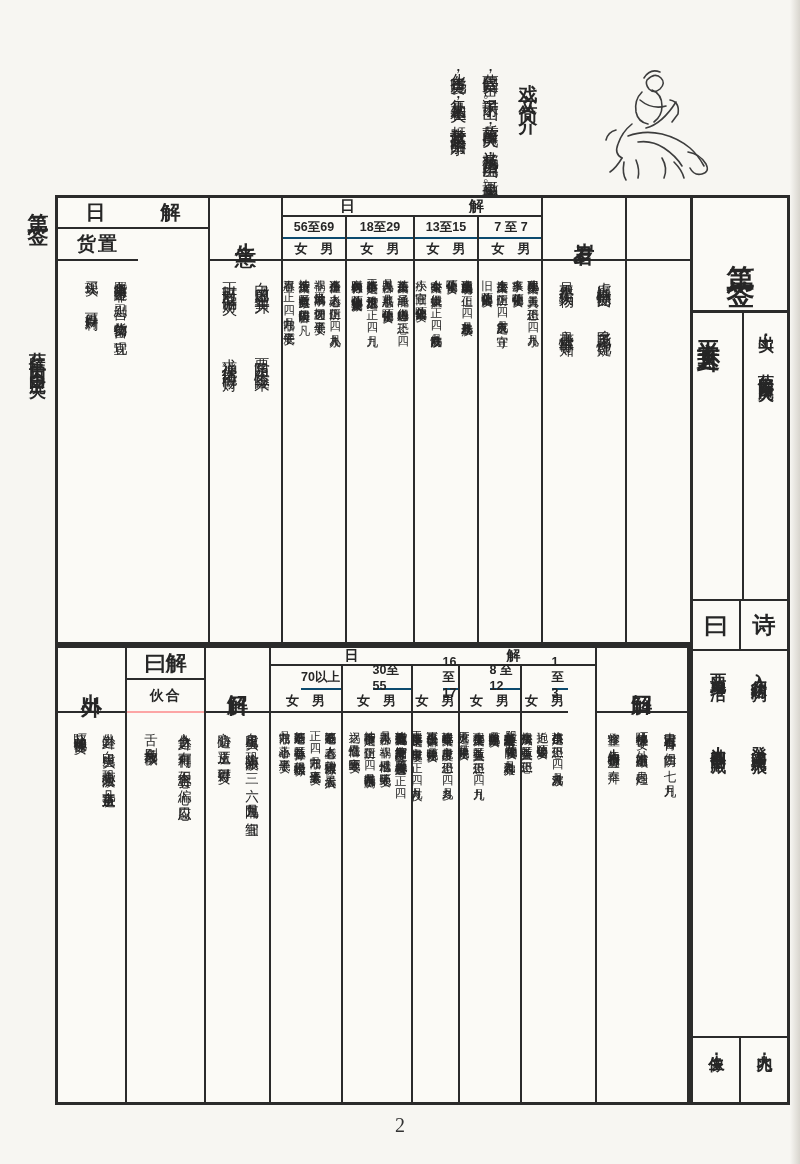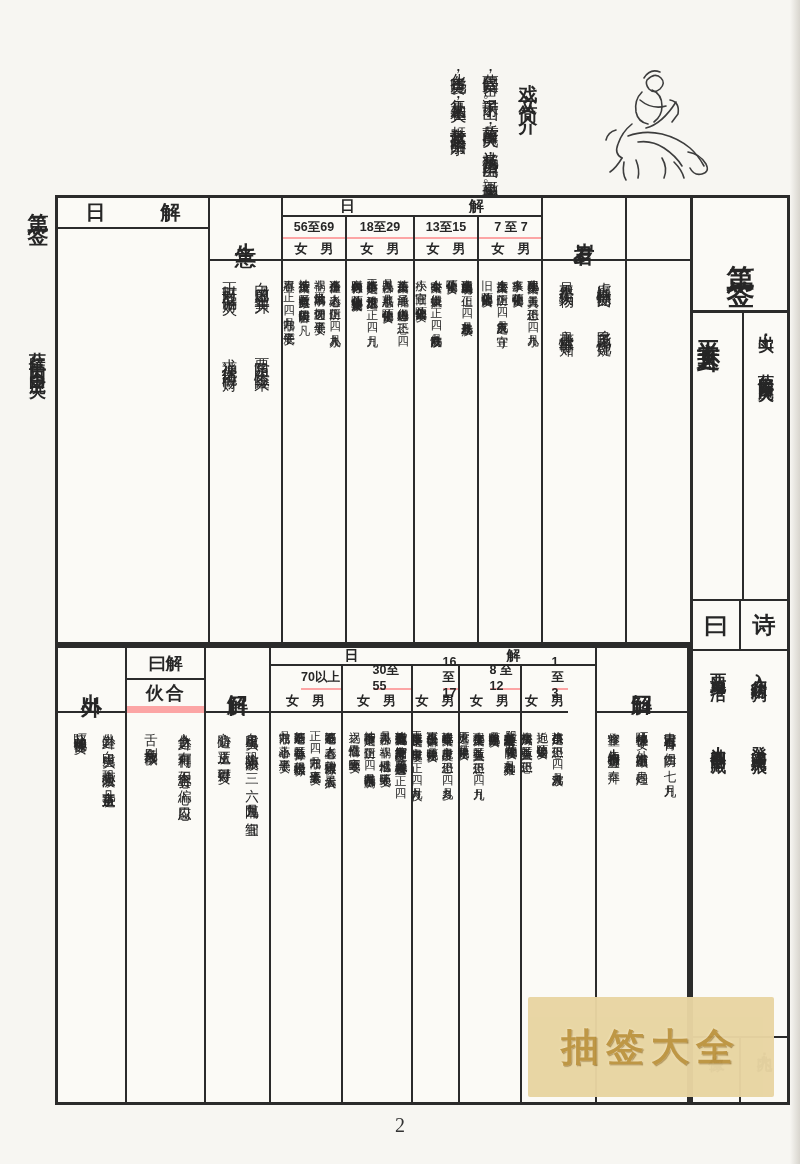--- a/index.html
+++ b/index.html
@@ -28,32 +28,32 @@
   .t *{box-sizing:border-box;}
   .col{display:flex;flex-direction:column;border-left:2px solid #2b2b2b;}
   .col:first-child,.grp-cols .col:first-child{border-left:none;}
   .grp{display:flex;flex-direction:column;border-left:2px solid #2b2b2b;}
   .grp:first-child{border-left:none;}
   .grp-cols{display:flex;flex:1;min-height:0;}
   .hspan{display:flex;justify-content:space-around;align-items:center;
         border-bottom:2px solid #2b2b2b;font-weight:700;}
   .hspan.h1a{height:31px;font-size:20px;}
   .hspan.thin{height:19px;font-size:15px;}
-  .hspan.h2a{height:32px;font-size:17px;}
+  .hspan.h2a{height:32px;font-size:21px;}
   .hspan.thin2{height:18px;font-size:14px;}
   .h2{height:32px;display:flex;align-items:center;justify-content:center;
         border-bottom:2px solid #2b2b2b;font-size:19px;font-weight:700;letter-spacing:2px;}
   .h2b{height:33px;display:flex;align-items:center;justify-content:center;
-        border-bottom:7px solid #fca5a5;font-size:18px;font-weight:700;letter-spacing:2px;}
+        border-bottom:2px solid #fca5a5;font-size:14px;font-weight:700;letter-spacing:2px;}
   .hfull{height:63px;display:flex;align-items:center;justify-content:center;
         border-bottom:2px solid #2b2b2b;font-size:21px;font-weight:700;}
   .hfull2{height:65px;}
   .hfull .vtext,.hfull2 .vtext{letter-spacing:3px;}
   .hr{height:22px;display:flex;align-items:center;justify-content:center;
-        border-bottom:2px solid #fca5a5;font-size:12.5px;font-weight:700;
+        border-bottom:2px solid #0c4a6e;font-size:12.5px;font-weight:700;
         font-family:"Liberation Sans","DejaVu Sans",sans-serif;}
   .hr2{height:24px;margin-left:30px;}
   .hg{height:22px;display:flex;align-items:center;justify-content:center;
         border-bottom:2px solid #2b2b2b;font-size:13px;font-weight:700;}
   .hg2{height:23px;}
   .body{flex:1;min-height:0;padding:9px 3px 5px;}
   .sz14{font-size:13.5px;line-height:2.15;letter-spacing:1px;}
   .szshop{font-size:15.5px;line-height:2.1;letter-spacing:3px;}
   .sz12{font-size:11.6px;line-height:1.32;letter-spacing:.5px;}
   .szsui{font-size:15px;line-height:2.5;letter-spacing:2px;}
@@ -129,20 +129,25 @@
   <div class="side-sub vtext">薛仁贵困白虎关</div>
 
   <div class="t t1">
 
     <div class="grp" style="width:150px">
       <div class="hspan h1a">
         <span>日</span>
         <span>解</span>
       </div>
       <div class="grp-cols">
+        <div class="col" style="width:80px">
+          <div class="h2">货置</div>
+          <div class="body vtext sz14">卜置货须防口舌是非　忍则吉　货物勿停留　宜现
+买现实　　可得厚财利</div>
+        </div>
       </div>
     </div>
 
     <div class="col" style="width:73px">
       <div class="hfull">
         <div class="vtext">生意</div>
       </div>
       <div class="body vtext szshop">白虎凶星当头开　　　要防阻失惊险来
 正财可取偏财失　　　求神保佑能得财</div>
     </div>
@@ -314,18 +319,15 @@
     <div class="rcell romen">
       <div class="om">
         <div class="vtext">生像：</div>
       </div>
       <div class="om">
         <div class="vtext">内兆：</div>
       </div>
     </div>
   </div>
 
-  <div class="watermark">
-    <span>抽签大全</span>
-  </div>
 
   <div class="pagenum">2</div>
 </div>
 
 </body></html>

